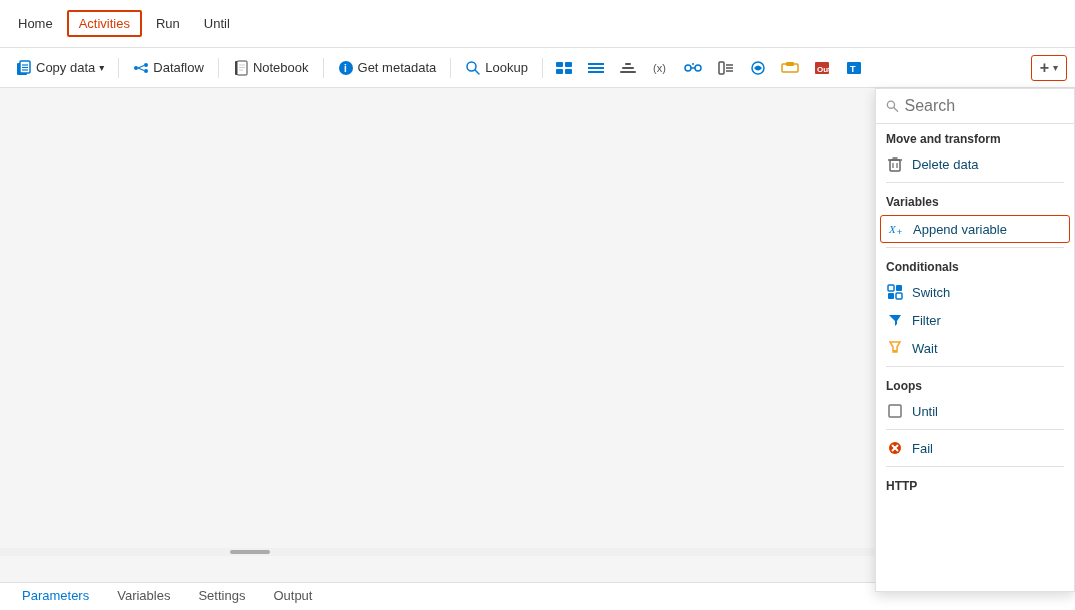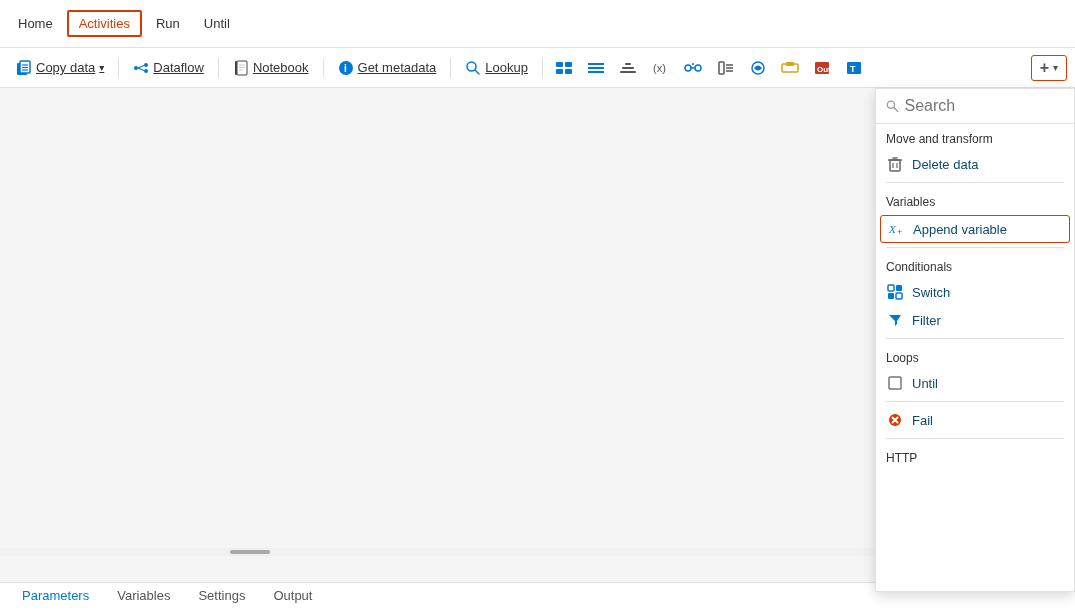--- a/index.html
+++ b/index.html
@@ -41,21 +41,20 @@
     .toolbar-item {
       display: flex;
       align-items: center;
       gap: 4px;
       padding: 4px 8px;
       cursor: pointer;
       border-radius: 2px;
       color: #333;
       font-size: 13px;
       white-space: nowrap;
-      text-decoration: underline;
     }
     .toolbar-separator {
       width: 1px;
       height: 20px;
       background: #e0e0e0;
       margin: 0 4px;
     }
     .toolbar-icon {
       width: 16px;
       height: 16px;
@@ -114,21 +113,21 @@
     .search-input {
       border: none;
       outline: none;
       font-size: 16px;
       width: 100%;
       color: #333;
     }
     .section-header {
       padding: 8px 10px 4px;
       font-size: 12px;
-      font-weight: 400;
+      font-weight: 700;
       color: #333;
     }
     .section-divider {
       height: 1px;
       background: #e0e0e0;
       margin: 4px 10px;
     }
     .panel-item {
       display: flex;
       align-items: center;
@@ -423,20 +422,29 @@
 
     <div class="panel-item">
       <span class="item-icon">
         <svg width="16" height="16" viewBox="0 0 16 16" fill="none">
           <path d="M2 3 L8 9 L8 14 L10 12 L10 9 L14 3 Z" fill="#0078d4"></path>
         </svg>
       </span>
       <span>Filter</span>
     </div>
 
+    <div class="panel-item">
+      <span class="item-icon">
+        <svg width="16" height="16" viewBox="0 0 16 16" fill="none">
+          <path d="M3 2 L13 2 L10 7 L10 12 L6 12 L6 7 Z" fill="none" stroke="#f5a623" stroke-width="1.5"></path>
+          <rect x="6" y="10" width="4" height="2" fill="#f5a623"></rect>
+        </svg>
+      </span>
+      <span>Wait</span>
+    </div>
 
     <div class="section-divider"></div>
 
     <div class="section-header">Loops</div>
 
     <div class="panel-item">
       <span class="item-icon">
         <svg width="16" height="16" viewBox="0 0 16 16" fill="none">
           <rect x="2" y="2" width="12" height="12" rx="1" fill="none" stroke="#777" stroke-width="1.5"></rect>
         </svg>

